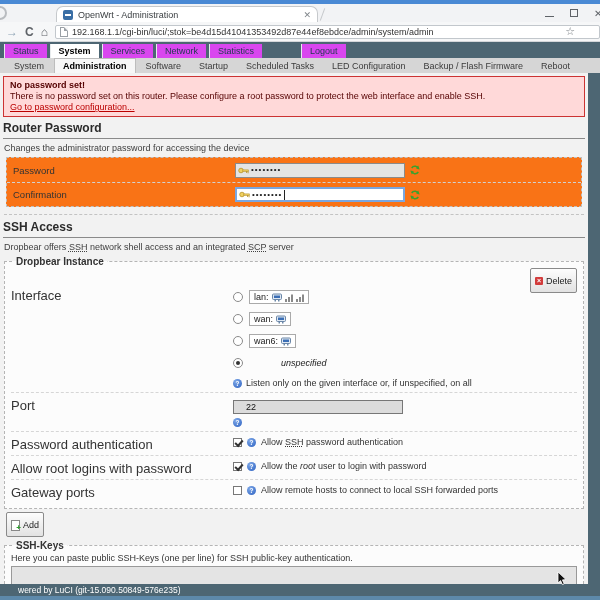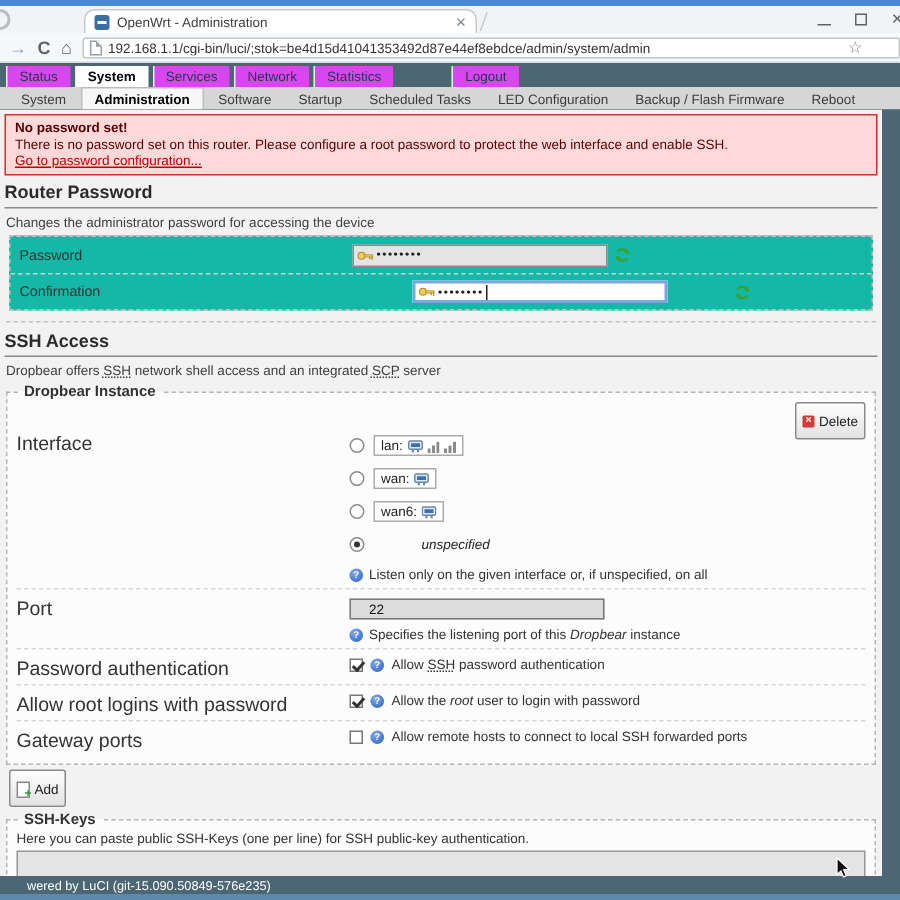--- a/index.html
+++ b/index.html
@@ -45,23 +45,23 @@
 
   .alert { margin:1px 1px 4px; padding:3px 6px; background:#ffd9d9; border:1px solid #cc3333; font-size:9px; line-height:11px; color:#550000; }
   .alert-title { font-weight:bold; }
   .alert-link { color:#bb0000; text-decoration:underline; cursor:pointer; }
 
   h2.sect { font-size:12px; font-weight:bold; color:#2b2b2b; margin:4px 1px 0; padding-bottom:3px; border-bottom:1px solid #8a8a8a; }
   .desc { font-size:9px; color:#404040; margin:4px 2px; }
   .abbr { text-decoration:underline dotted; }
   .em { font-style:italic; }
 
-  .cbi-box { margin:1px 4px 0; border:1px dashed #c0c0c0; background:#14b8a6; }
+  .cbi-box { margin:1px 4px 0; border:1px dashed #c0c0c0; background:#f97316; }
   .prow { display:flex; align-items:center; min-height:24px; padding:0 6px; }
-  .prow + .prow { border-top:1px dashed #d0d0d0;gap:40px; }
+  .prow + .prow { border-top:1px dashed #d0d0d0; }
   .plabel { width:222px; font-size:9.5px; color:#333; }
   .pwfield { width:170px; height:15px; border:1px solid #8a8a8a; background:#e4e4e4; display:flex; align-items:center; padding:0 2px; gap:2px; }
   .pwfield.focused { background:#fff; border:2px solid #7aa7e0; }
   .dots { font-size:8px; letter-spacing:1px; color:#222; line-height:8px; }
   .caret { width:1px; height:10px; background:#222; }
   .field-aux { margin-left:5px; }
 
   .divider { border-bottom:1px dashed #c3c3c3; margin:7px 2px 5px; }
 
   fieldset.cbi-fs { margin:2px 2px 0; border:1px dashed #b5b5b5; background:#fcfcfc; padding:1px 6px 5px; }
@@ -292,21 +292,20 @@
         </div>
       </div>
     </div>
 
     <div class="frow">
       <span class="flabel">Port</span>
       <div class="fval">
         <input class="txt-input" value="22" style="">
         <div class="help">
           <span class="help-icon">?</span>
-          <span><span>Specifies the listening port of this </span><span class="em">Dropbear</span><span> instance</span></span>
         </div>
       </div>
     </div>
 
     <div class="frow">
       <span class="flabel">Password authentication</span>
       <div class="fval cbrow">
         <span class="cb checked"></span>
         <span class="help-icon">?</span>
         <span class="help" style="margin:0">

